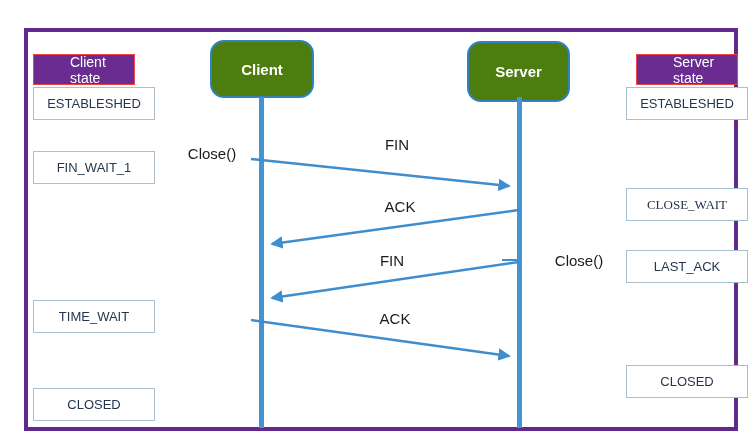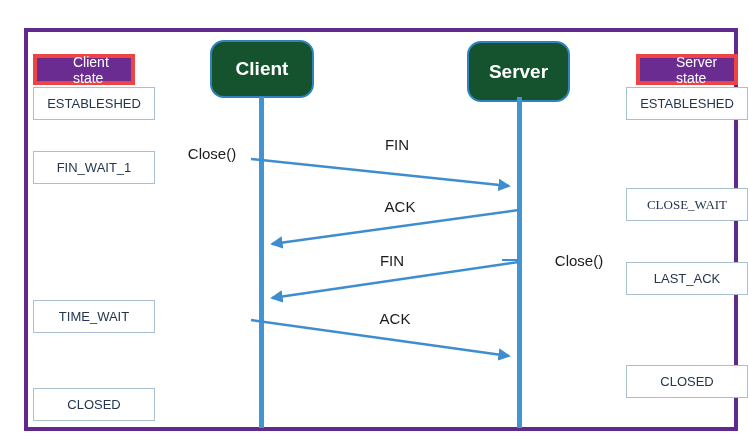--- a/index.html
+++ b/index.html
@@ -7,30 +7,30 @@
     position:relative;width:748px;height:447px;background:#ffffff;
     font-family:"Liberation Sans",sans-serif;overflow:hidden;
   }
   .frame{
     position:absolute;left:24px;top:28px;width:714px;height:403px;
     border:4px solid #61298C;box-sizing:border-box;background:transparent;
   }
   .hdr{
     position:absolute;width:102px;height:31px;background:#6B2C91;color:#ffffff;
     display:flex;align-items:center;justify-content:center;font-size:14px;
-    border:4px solid #ef4444;box-sizing:border-box;padding-left:36px;
+    border:1px solid #ef4444;box-sizing:border-box;padding-left:36px;
   }
   .state{
     position:absolute;width:122px;height:33px;background:#ffffff;
     border:1px solid #A9BFD2;color:#24364E;display:flex;align-items:center;
     justify-content:center;font-size:13px;box-sizing:border-box;
   }
   .actor{
-    position:absolute;background:#14532d;border:2px solid #3183C0;border-radius:14px;
-    color:#ffffff;font-weight:bold;font-size:19px;display:flex;align-items:center;
+    position:absolute;background:#4d7c0f;border:2px solid #3183C0;border-radius:14px;
+    color:#ffffff;font-weight:bold;font-size:15px;display:flex;align-items:center;
     justify-content:center;box-sizing:border-box;
   }
   .lifeline{position:absolute;width:5px;background:#4294D2;}
   .note{position:absolute;font-size:15px;color:#1b1b1b;text-align:center;white-space:nowrap;}
   svg.overlay{position:absolute;left:0;top:0;pointer-events:none;}
   .msg-label{font-size:15px;fill:#1b1b1b;font-family:"Liberation Sans",sans-serif;}
 </style>
 </head>
 <body>
 
@@ -40,21 +40,21 @@
 
   <div class="hdr" style="left:33px;top:54px;">Client state</div>
   <div class="state" style="left:33px;top:87px;">ESTABLESHED</div>
   <div class="state" style="left:33px;top:151px;">FIN_WAIT_1</div>
   <div class="state" style="left:33px;top:300px;">TIME_WAIT</div>
   <div class="state" style="left:33px;top:388px;">CLOSED</div>
 
   <div class="hdr" style="left:636px;top:54px;">Server state</div>
   <div class="state" style="left:626px;top:87px;">ESTABLESHED</div>
   <div class="state" style="left:626px;top:188px;font-family:Liberation Serif, serif;">CLOSE_WAIT</div>
-  <div class="state" style="left:626px;top:262px;">LAST_ACK</div>
+  <div class="state" style="left:626px;top:250px;">LAST_ACK</div>
   <div class="state" style="left:626px;top:365px;">CLOSED</div>
 
   <div class="actor" style="left:210px;top:40px;width:104px;height:58px;">Client</div>
   <div class="actor" style="left:467px;top:41px;width:103px;height:61px;">Server</div>
 
   <div class="lifeline" style="left:259px;top:97px;height:331px;"></div>
   <div class="lifeline" style="left:517px;top:97px;height:331px;"></div>
 
   <div class="note" style="left:181px;top:145px;width:62px;">Close()</div>
   <div class="note" style="left:550px;top:252px;width:58px;">Close()</div>

